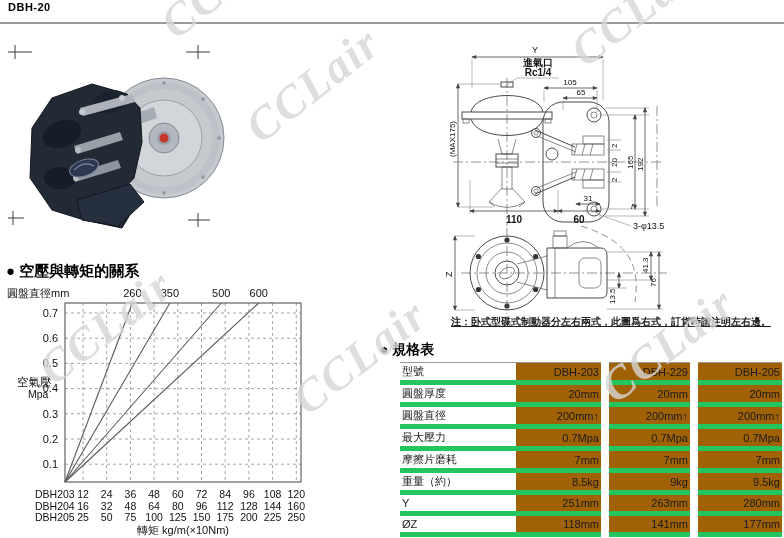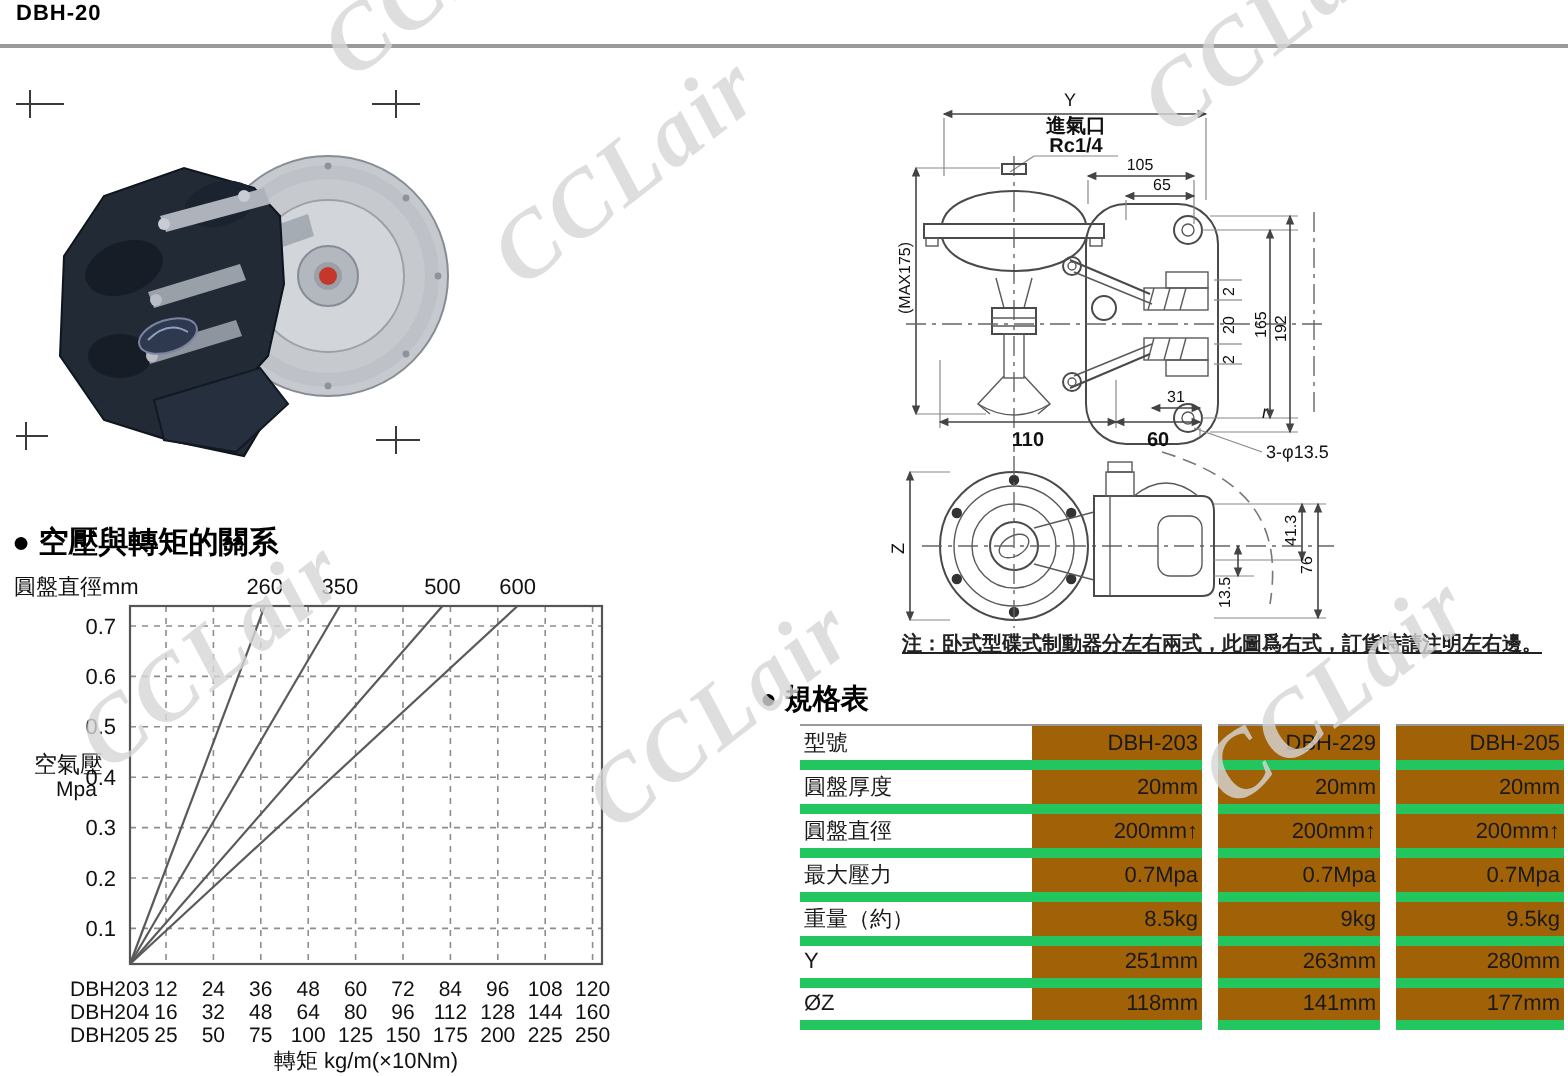--- a/index.html
+++ b/index.html
@@ -380,20 +380,26 @@
             <td class="val">200mm↑</td>
             <td class="val">200mm↑</td>
           </tr>
           <tr>
             <td class="lbl">最大壓力</td>
             <td class="val">0.7Mpa</td>
             <td class="val">0.7Mpa</td>
             <td class="val">0.7Mpa</td>
           </tr>
           <tr>
+            <td class="lbl">摩擦片磨耗</td>
+            <td class="val">7mm</td>
+            <td class="val">7mm</td>
+            <td class="val">7mm</td>
+          </tr>
+          <tr>
             <td class="lbl">重量（約）</td>
             <td class="val">8.5kg</td>
             <td class="val">9kg</td>
             <td class="val">9.5kg</td>
           </tr>
           <tr>
             <td class="lbl">Y</td>
             <td class="val">251mm</td>
             <td class="val">263mm</td>
             <td class="val">280mm</td>

